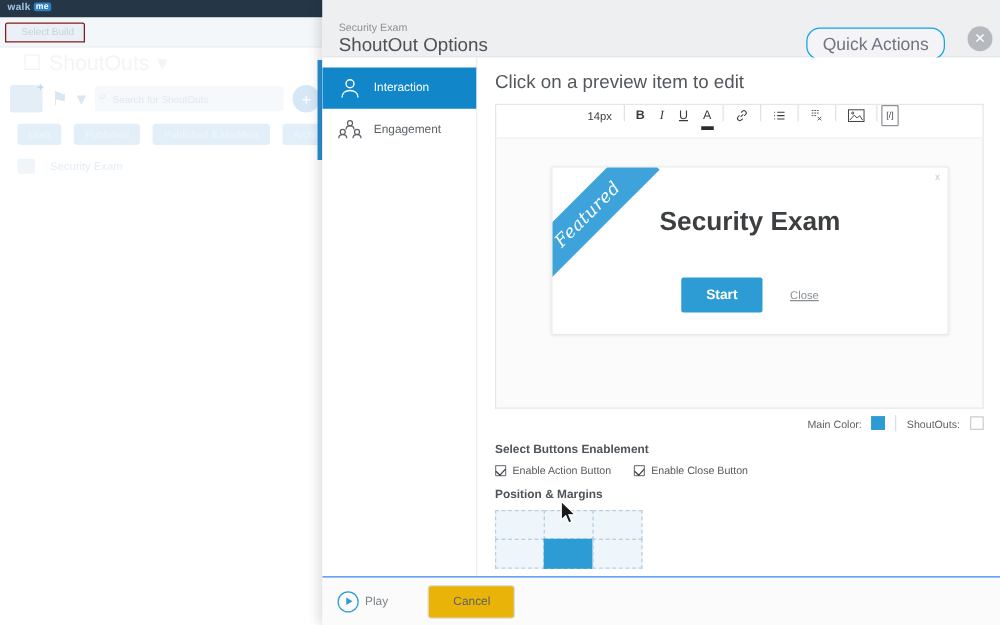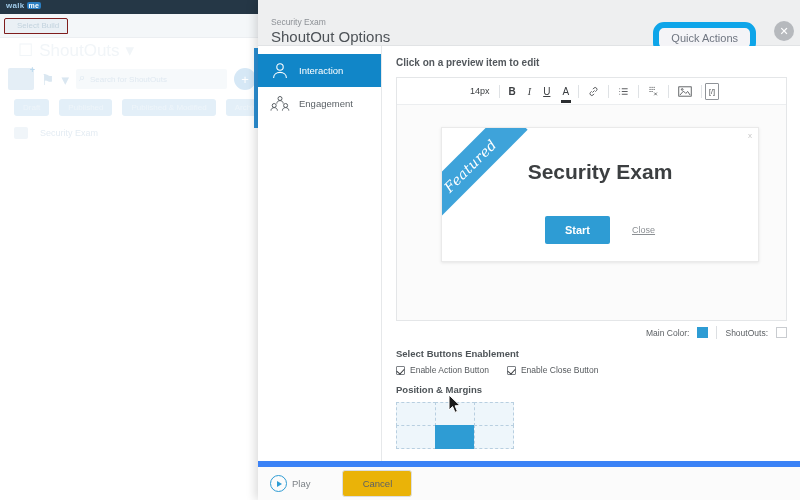--- a/index.html
+++ b/index.html
@@ -108,22 +108,22 @@
   .mh-sub {
     position: absolute; left: 13px; top: 17px;
     font-size: 8.5px; color: #8d9196;
   }
   .mh-title {
     position: absolute; left: 13px; top: 28px;
     font-size: 15px; color: #4d5257; font-weight: 400;
   }
   .quick-actions {
     position: absolute; right: 44px; top: 22px;
-    background: #f4f4f7; border: 6px solid #0ea5e9; border-radius: 11px;
-    font-size: 11px; color: #6f7580; padding: 4px 12px; text-align: center;
+    background: #f4f4f7; border: 1px solid #0ea5e9; border-radius: 11px;
+    font-size: 14px; color: #6f7580; padding: 4px 12px; text-align: center;
   }
   .close-circle {
     position: absolute; right: 6px; top: 21px;
     width: 20px; height: 20px; border-radius: 50%;
     background: #b6b9bd; color: #ffffff;
     display: flex; align-items: center; justify-content: center;
     font-size: 11px; line-height: 1;
   }
 
   
@@ -138,25 +138,25 @@
   }
   .side-item.active { background: #1186c8; color: #ffffff; }
   .side-ico { width: 20px; height: 20px; flex: 0 0 20px; }
   .side-ico svg { display: block; }
 
   
   .content {
     flex: 1; background: #ffffff; position: relative;
     padding: 11px 13px 0 14px; overflow: hidden;
   }
-  .hint { font-size: 10px; color: #53585d; font-weight: bold; margin-bottom: 9px; }
+  .hint { font-size: 15px; color: #53585d; font-weight: normal; margin-bottom: 9px; }
 
   .editor-box { border: 1px solid #e4e6e8; border-bottom: none; background: #fff; }
   .toolbar {
-    height: 27px; display: flex; align-items: center; justify-content: center;
+    height: 27px; display: flex; align-items: flex-start; justify-content: center;
     gap: 0px; border-bottom: 1px solid #eceef0;
   }
   .tb-item {
     font-size: 9px; color: #3a3d40; padding: 0 6px;
     display: flex; align-items: center; justify-content: center;
     height: 17px;
   }
   .tb-sep { width: 1px; height: 13px; background: #dfe2e5; margin: 0 3px; }
   .tb-b { font-weight: bold; font-size: 10px; }
   .tb-i { font-style: italic; font-size: 10px; font-family: "Liberation Serif", serif; }
@@ -255,21 +255,21 @@
   .pg-cell.sel { background: #2e9cd4; border-color: #2e9cd4; }
 
   .cursor {
     position: absolute; left: 52px; top: -8px;
     width: 14px; height: 20px; pointer-events: none;
   }
 
   
   .modal-foot {
     position: absolute; left: 0; right: 0; bottom: 0; height: 39px;
-    background: #fbfbfb; border-top: 6px solid #3b82f6;
+    background: #fbfbfb; border-top: 1px solid #3b82f6;
     display: flex; align-items: center; padding: 0 12px; gap: 10px;
   }
   .play {
     display: flex; align-items: center; gap: 5px;
     font-size: 9.5px; color: #7d8287;
   }
   .play-ico {
     width: 17px; height: 17px; border-radius: 50%;
     border: 1.4px solid #2e9cd4;
     display: flex; align-items: center; justify-content: center;

